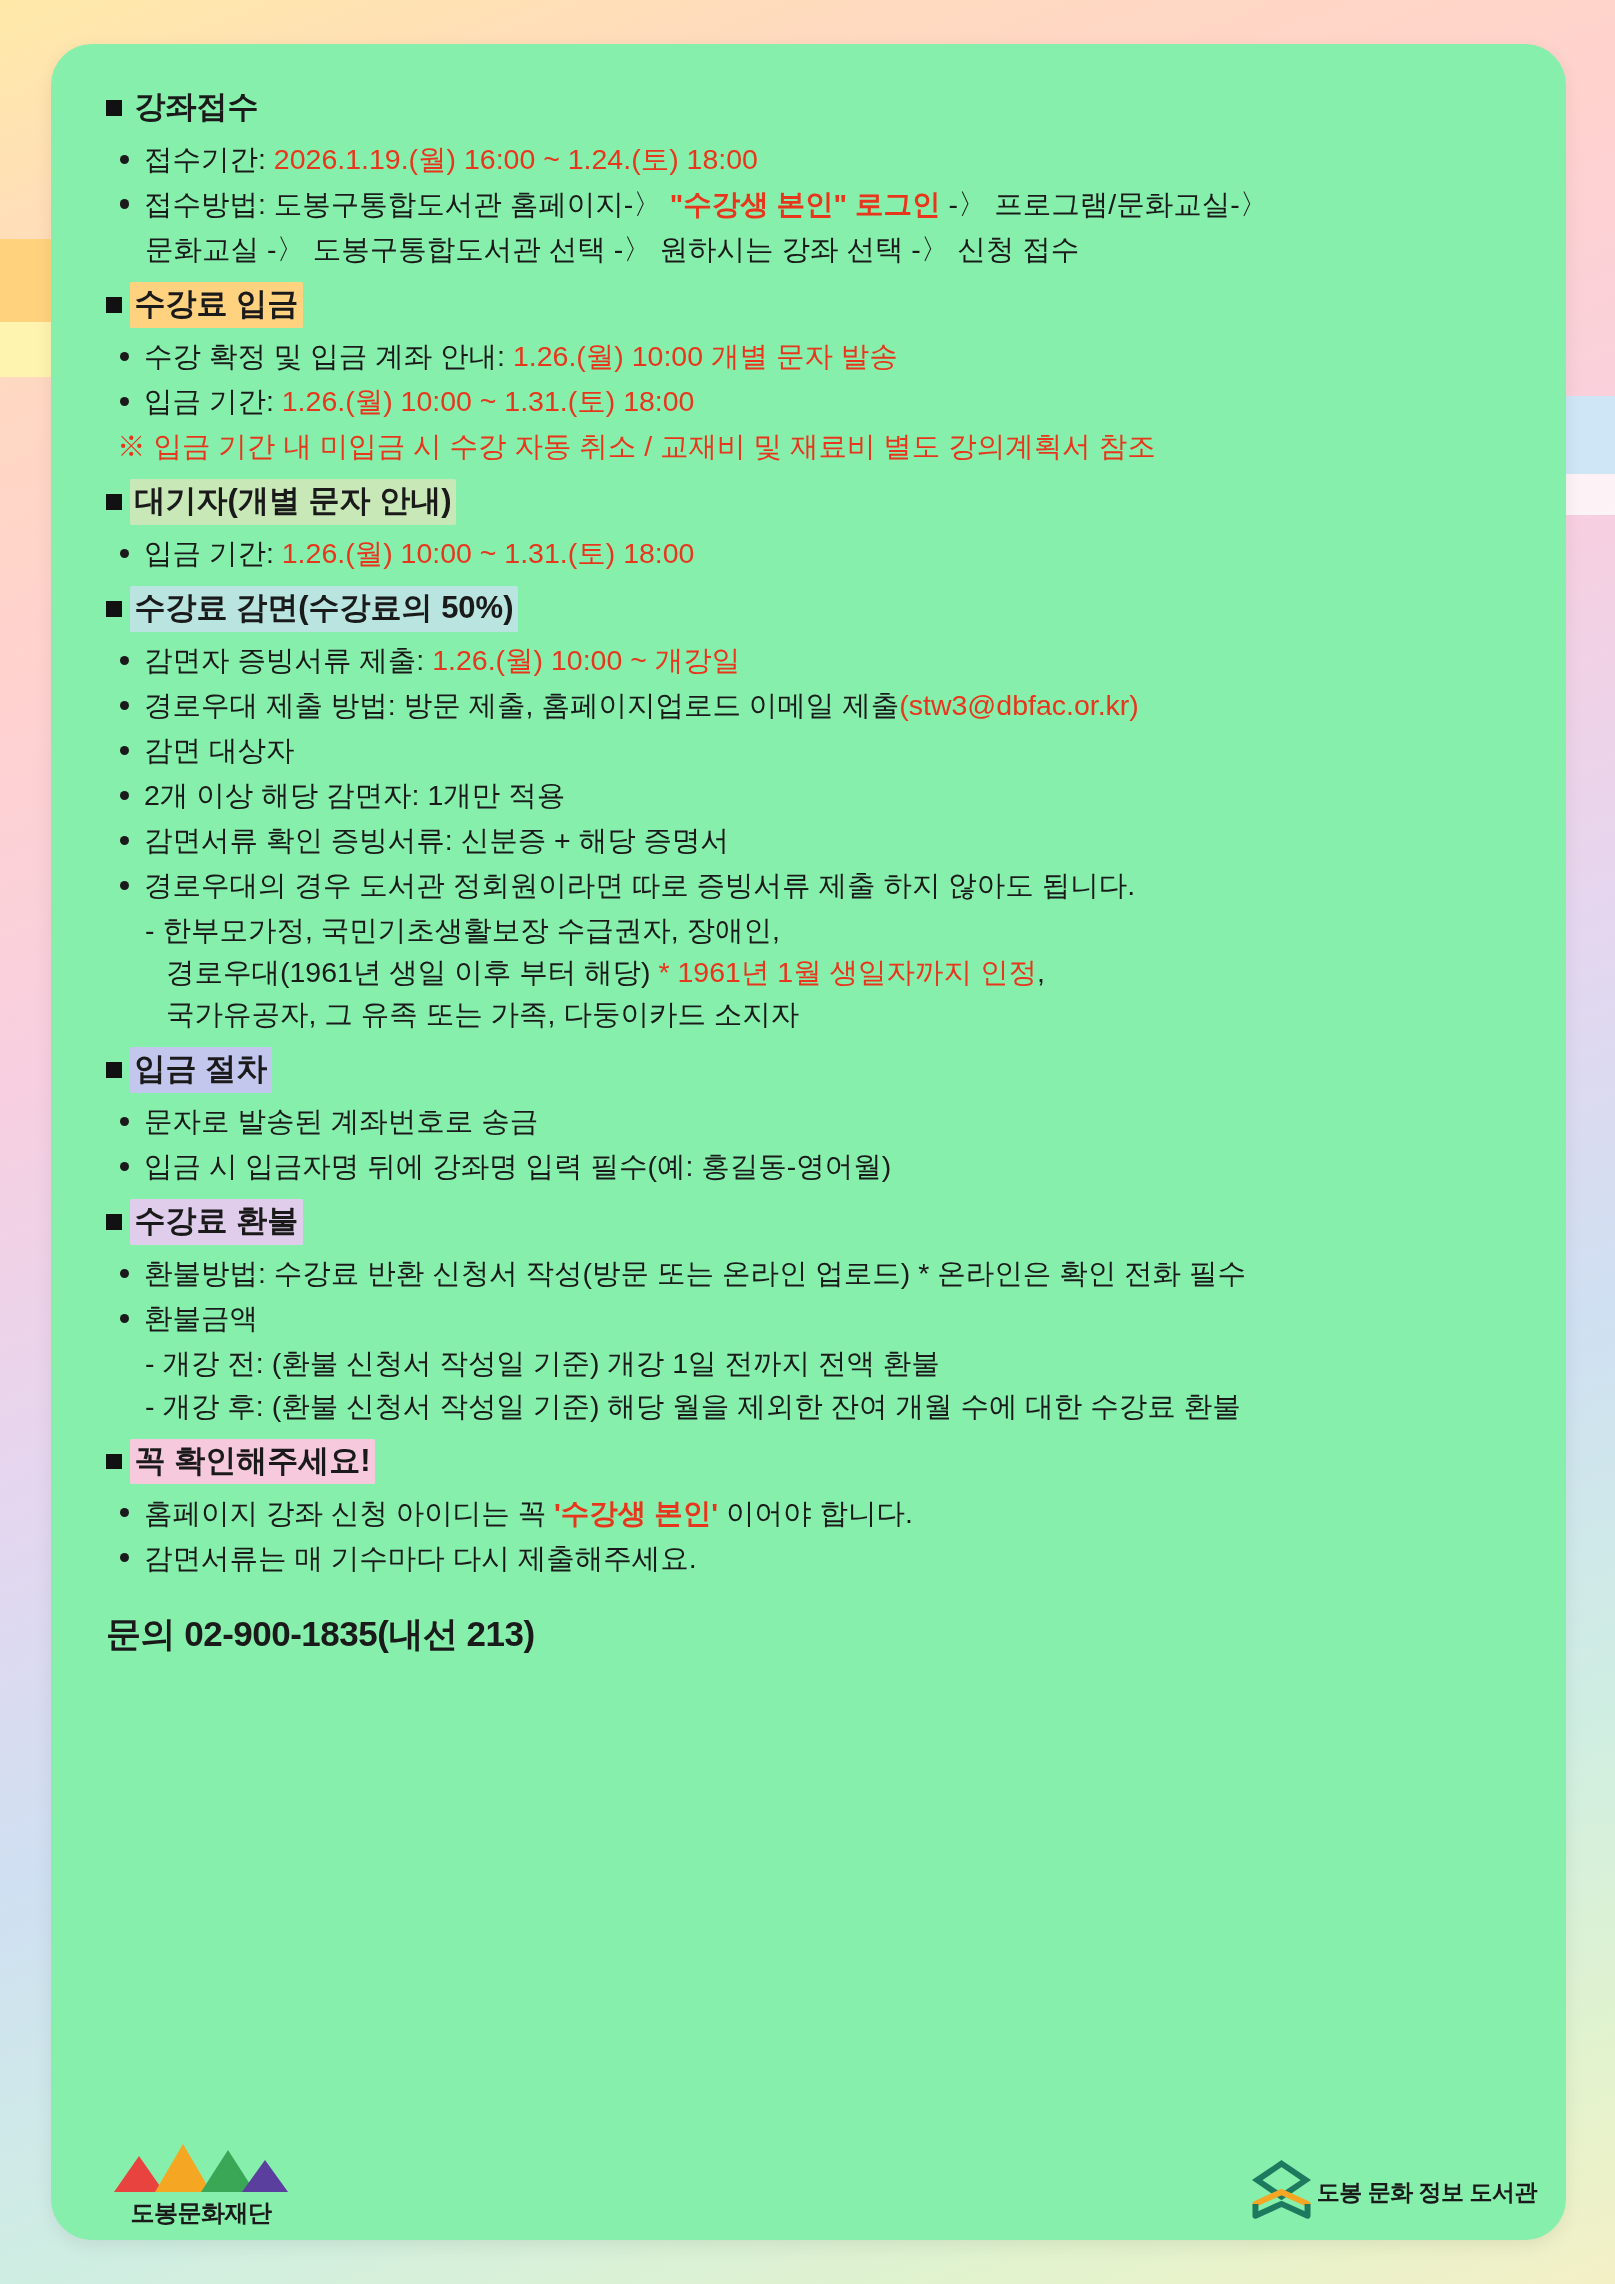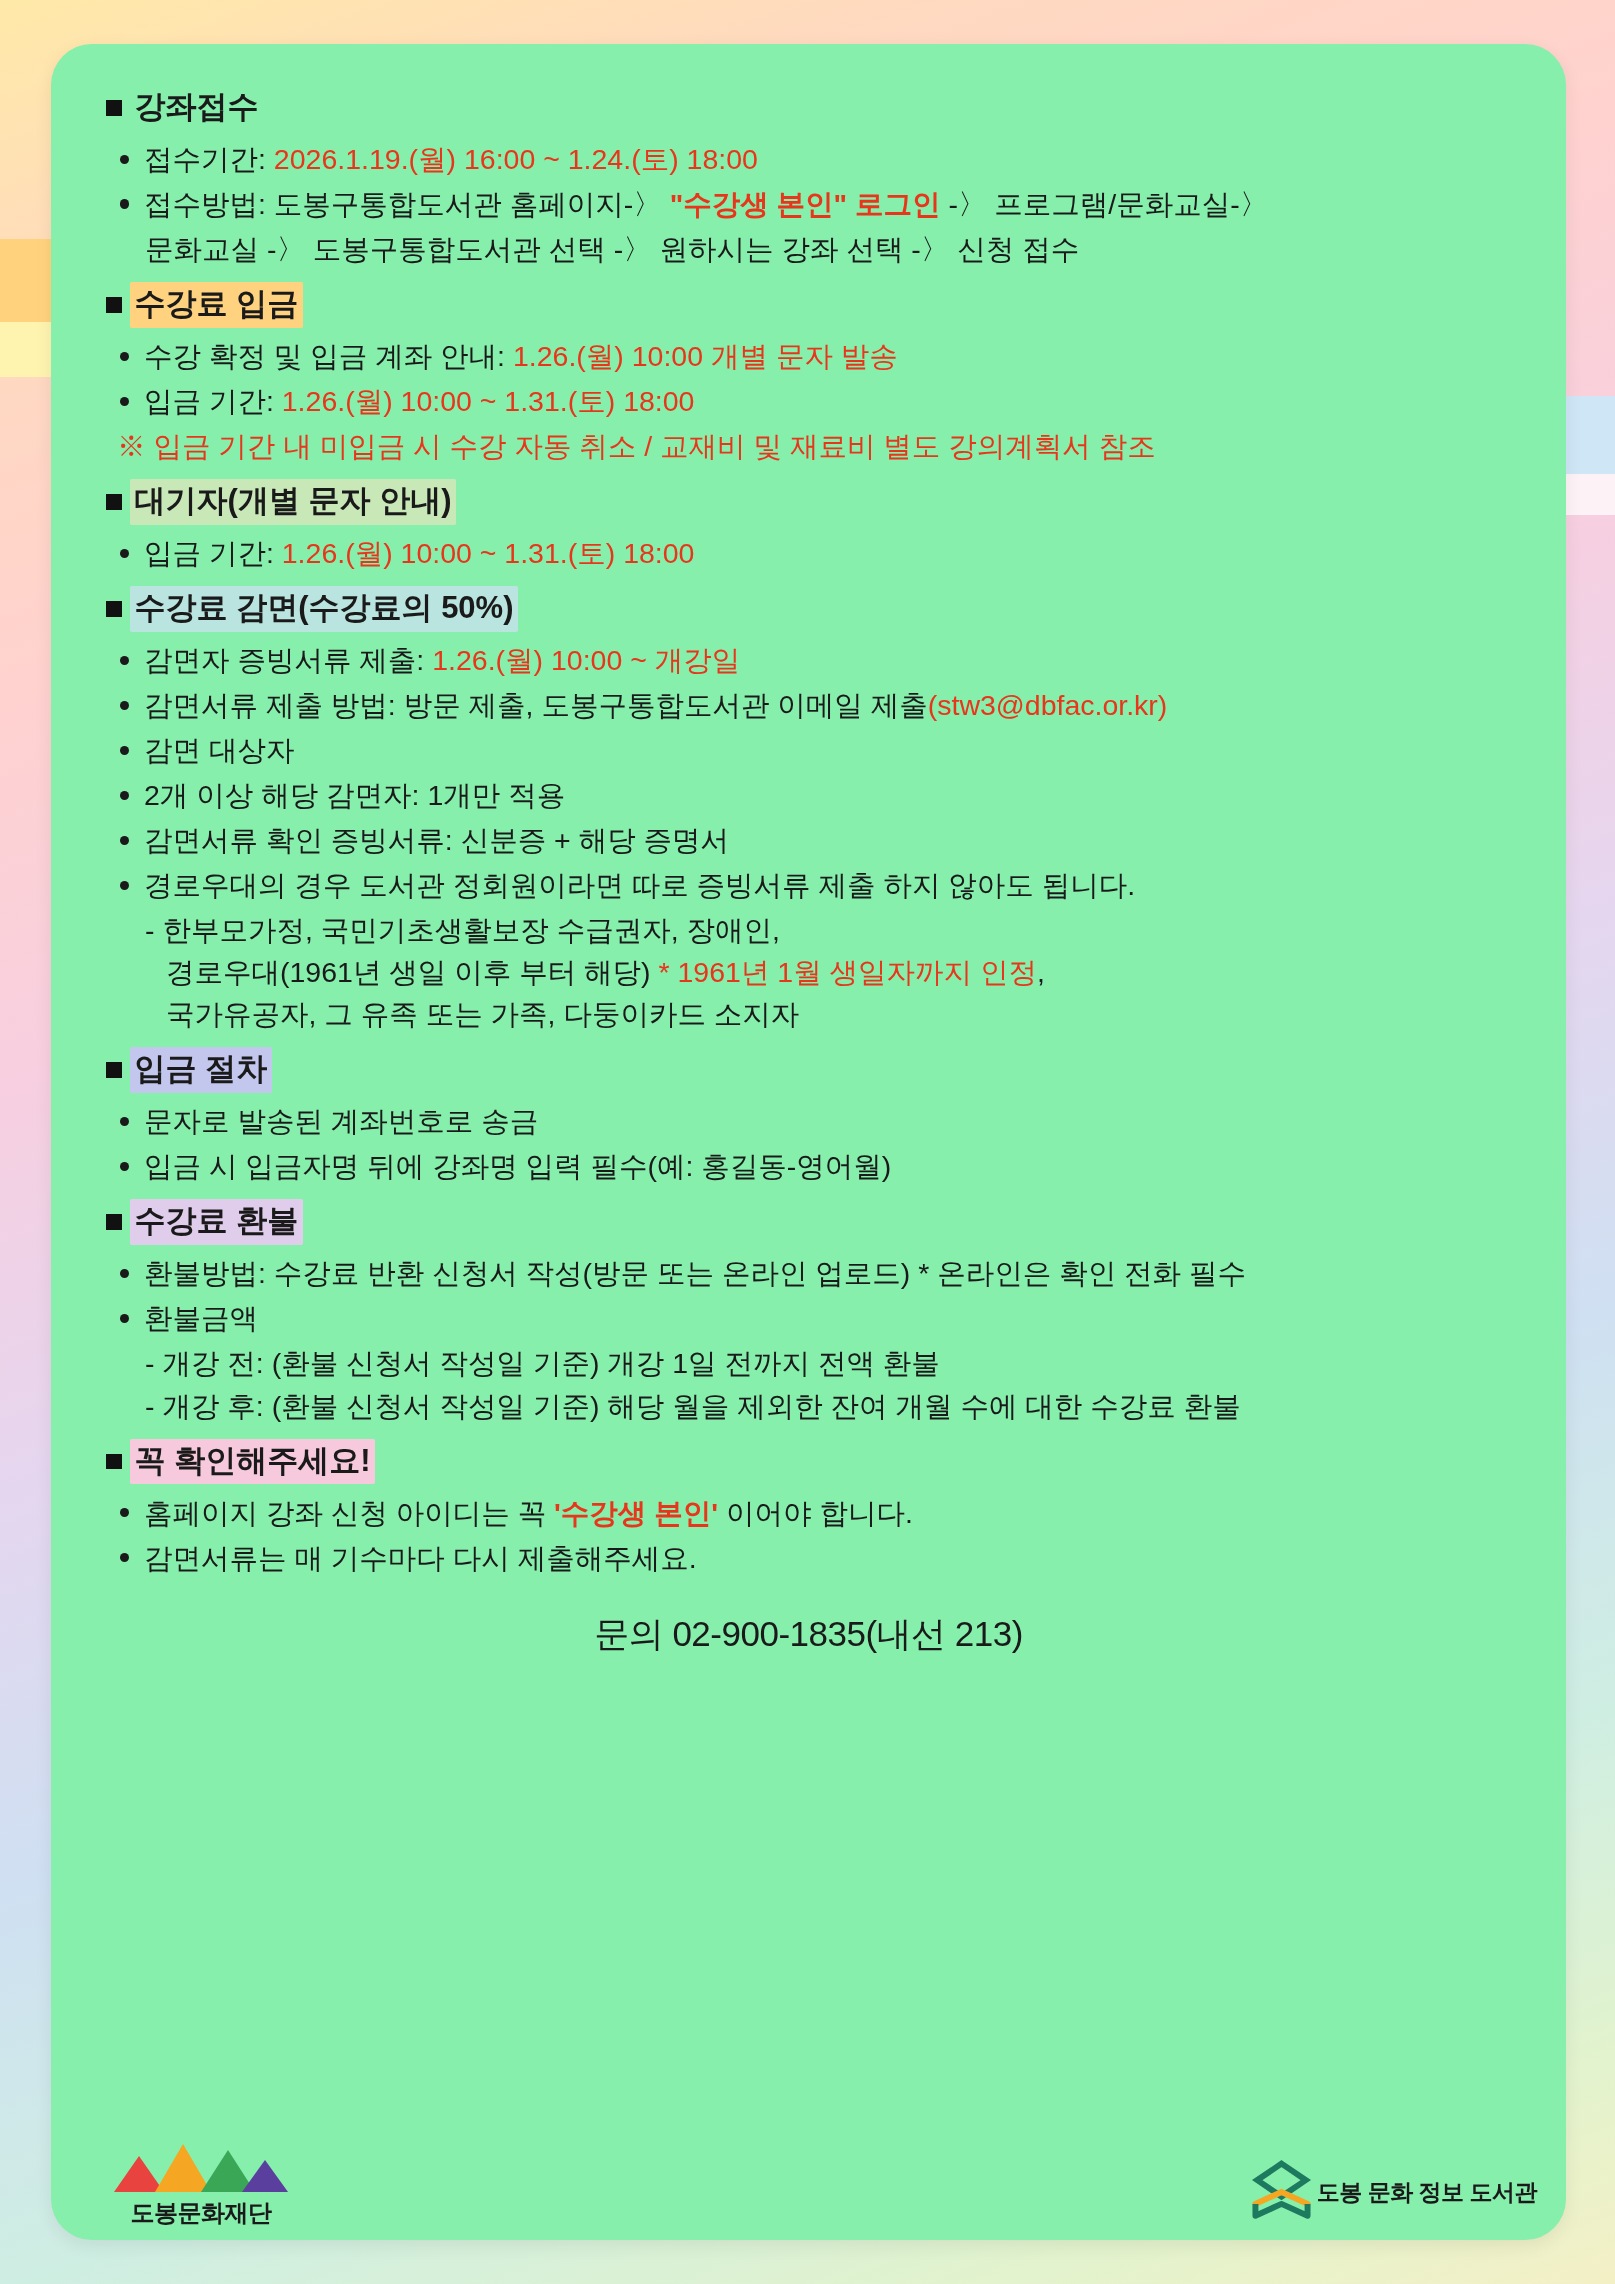--- a/index.html
+++ b/index.html
@@ -142,23 +142,23 @@
     font-size: 28.5px;
     line-height: 1.48;
     color: #e8361c;
     padding-left: 11px;
     margin: 1.8px 0 0 0;
   }
   .red    { color: #e8361c; }
   .redb   { color: #e8361c; font-weight: 700; }
 
   .contact {
-    text-align: center;
+    text-align: left;
     font-size: 35px;
-    font-weight: 400;
+    font-weight: 700;
     color: #1a1a1a;
     letter-spacing: -0.5px;
     margin-top: 32px;
   }
 
   
   #footer {
     position: absolute;
     left: 51px;
     right: 51px;
@@ -249,21 +249,21 @@
           <li><span>입금 기간: </span><span class="red">1.26.(월) 10:00 ~ 1.31.(토) 18:00</span></li>
         </ul>
       </div>
       <div class="section">
         <div class="sec-head">
           <span class="sq"></span>
           <span class="hl hl-teal">수강료 감면(수강료의 50%)</span>
         </div>
         <ul class="bullets">
           <li><span>감면자 증빙서류 제출: </span><span class="red">1.26.(월) 10:00 ~ 개강일</span></li>
-          <li><span>감면서류 제출 방법: 방문 제출, 도봉구통합도서관 이메일 제출</span><span class="red">(stw3@dbfac.or.kr)</span></li>
+          <li><span>경로우대 제출 방법: 방문 제출, 홈페이지업로드 이메일 제출</span><span class="red">(stw3@dbfac.or.kr)</span></li>
           <li><span>감면 대상자</span></li>
           <li><span>2개 이상 해당 감면자: 1개만 적용</span></li>
           <li><span>감면서류 확인 증빙서류: 신분증 + 해당 증명서</span></li>
           <li><span>경로우대의 경우 도서관 정회원이라면 따로 증빙서류 제출 하지 않아도 됩니다.</span></li>
         </ul>
         <div class="sub"><span>- 한부모가정, 국민기초생활보장 수급권자, 장애인,</span></div>
         <div class="sub2"><span>경로우대(1961년 생일 이후 부터 해당) </span><span class="red">* 1961년 1월 생일자까지 인정</span><span>,</span></div>
         <div class="sub2"><span>국가유공자, 그 유족 또는 가족, 다둥이카드 소지자</span></div>
       </div>
       <div class="section">

